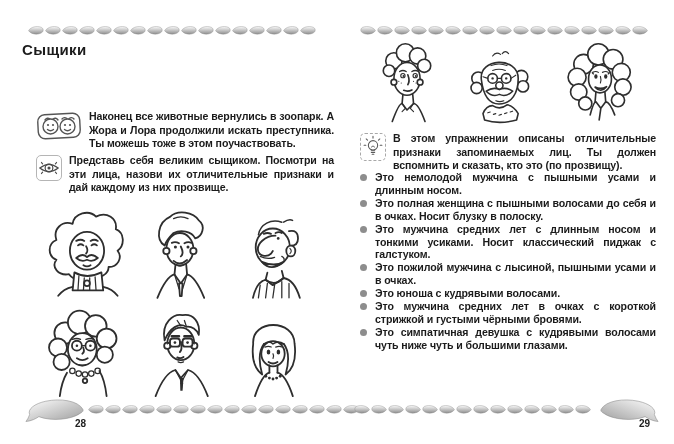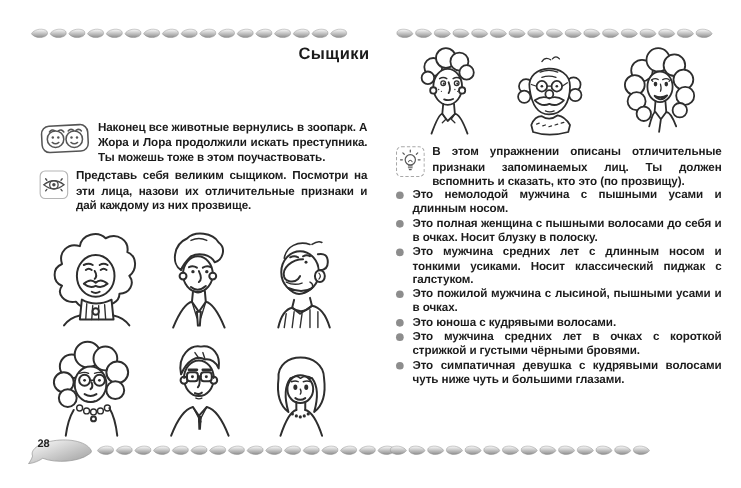--- a/index.html
+++ b/index.html
@@ -8,42 +8,42 @@
     font-family:"Liberation Sans",sans-serif;color:#1b1b1b;overflow:hidden;
   }
   .page{position:absolute;top:8px;height:428px;}
   .page.left{left:22px;width:314px;}
   .page.right{left:352px;width:312px;}
 
   .leaf-row{position:absolute;display:flex;gap:1px;height:10px;}
   .leaf{width:16px;height:10px;flex:0 0 auto;display:block;}
   .flip .leaf{transform:scaleX(-1);}
 
-  .title{position:absolute;top:33px;left:0;width:100%;text-align:right;
+  .title{position:absolute;top:33px;left:0;width:100%;text-align:left;
     font-size:15px;font-weight:bold;letter-spacing:.4px;margin:0;}
 
   .para{position:absolute;text-align:justify;font-size:10.6px;line-height:13.6px;
     font-weight:bold;letter-spacing:-0.1px;}
   .para p{margin:0;display:inline;}
   .ficon{float:left;margin:1px 7px 1px 0;}
   .icon-box{width:26px;height:26px;border:1px solid #b5b5b5;border-radius:5px;
     display:flex;align-items:center;justify-content:center;background:#fff;box-sizing:border-box;}
   .icon-box.dashed{border-style:dashed;border-color:#a8a8a8;height:28px;}
 
   .face{position:absolute;}
   .face svg{display:block;}
 
   .clues{position:absolute;list-style:none;margin:0;padding:0;}
   .clues li{position:relative;padding-left:15px;text-align:justify;
     font-size:10.6px;line-height:12.9px;font-weight:bold;letter-spacing:-0.1px;}
   .bullet{position:absolute;left:0;top:3px;width:7px;height:7px;border-radius:50%;background:#8d8d8d;}
 
   .pnum-wrap{position:absolute;width:62px;height:24px;}
   .pnum-wrap svg{position:absolute;left:0;top:0;width:100%;height:100%;}
-  .pnum{position:absolute;top:0;left:0;width:100%;text-align:left;
+  .pnum{position:absolute;top:20px;left:0;width:100%;text-align:right;
     font-size:10px;font-weight:bold;color:#222;}
   .pnum.p28{padding-left:10px;box-sizing:border-box;}
   .pnum.p29{padding-right:10px;box-sizing:border-box;}
 </style>
 </head>
 <body>
 
 <svg width="0" height="0" style="position:absolute" aria-hidden="true">
   <defs>
     <linearGradient id="leafGrad" x1="0" y1="0" x2="0" y2="1">
@@ -547,14 +547,20 @@
           <path d="M0.6 6.8 C3.5 2.2 11 0.4 16.5 2.6 C19.3 3.8 20 7.2 17.3 9.2 C12.5 12.6 4.2 11.6 0.6 6.8 Z" fill="url(#leafGrad)" stroke="#8a8a8a" stroke-width="0.5"></path>
         </svg>
         <svg class="leaf" viewBox="0 0 20 12">
           <path d="M0.6 6.8 C3.5 2.2 11 0.4 16.5 2.6 C19.3 3.8 20 7.2 17.3 9.2 C12.5 12.6 4.2 11.6 0.6 6.8 Z" fill="url(#leafGrad)" stroke="#8a8a8a" stroke-width="0.5"></path>
         </svg>
         <svg class="leaf" viewBox="0 0 20 12">
           <path d="M0.6 6.8 C3.5 2.2 11 0.4 16.5 2.6 C19.3 3.8 20 7.2 17.3 9.2 C12.5 12.6 4.2 11.6 0.6 6.8 Z" fill="url(#leafGrad)" stroke="#8a8a8a" stroke-width="0.5"></path>
         </svg>
       </div>
 
+    <div class="pnum-wrap" style="left:246px;top:390px;">
+      <svg viewBox="0 0 64 26" style="transform:scaleX(-1);">
+        <path d="M62 12 C57 3 38 0 22 3.5 C10 6 2 12 4.5 18 C3.5 21 2 23.5 0.5 25.5 C6.5 24.8 11 22.6 14.5 20.2 C28 25.5 50 23.5 59.5 16.5 C62.5 14.8 63 13.5 62 12 Z" fill="url(#numLeafGrad)" stroke="#888" stroke-width="0.6"></path>
+      </svg>
+      <span class="pnum p29">29</span>
+    </div>
   </section>
 </div>
 
 </body></html>

